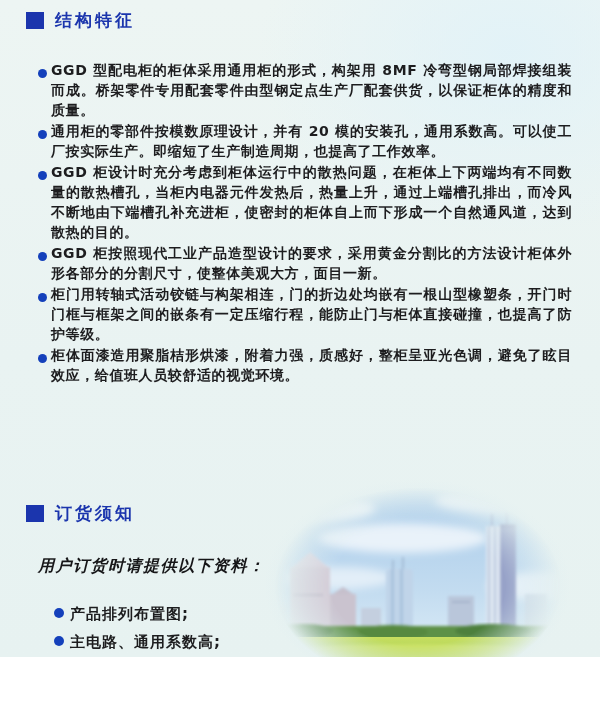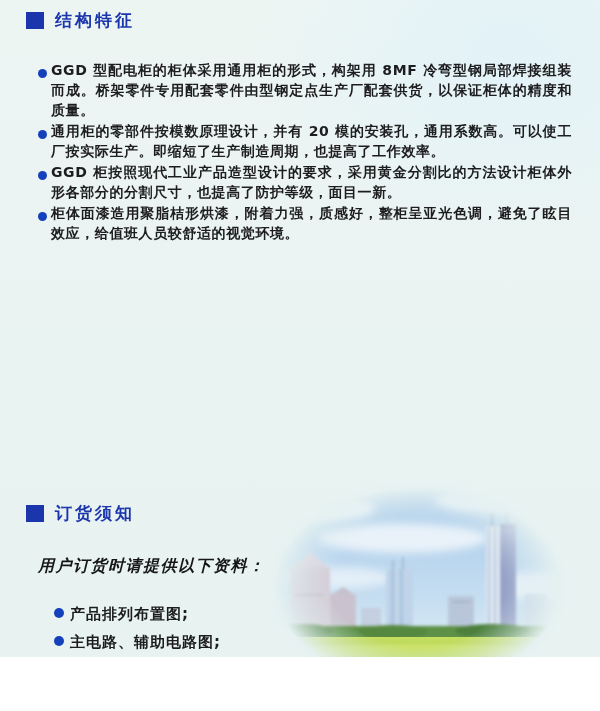--- a/index.html
+++ b/index.html
@@ -71,21 +71,29 @@
     <li>
       <span class="dot"></span>
       <span>GGD 型配电柜的柜体采用通用柜的形式，构架用 8MF 冷弯型钢局部焊接组装而成。桥架零件专用配套零件由型钢定点生产厂配套供货，以保证柜体的精度和质量。</span>
     </li>
     <li>
       <span class="dot"></span>
       <span>通用柜的零部件按模数原理设计，并有 20 模的安装孔，通用系数高。可以使工厂按实际生产。即缩短了生产制造周期，也提高了工作效率。</span>
     </li>
     <li>
       <span class="dot"></span>
-      <span>GGD 柜按照现代工业产品造型设计的要求，采用黄金分割比的方法设计柜体外形各部分的分割尺寸，也提高了防护等级，面目一新。</span>
+      <span>GGD 柜设计时充分考虑到柜体运行中的散热问题，在柜体上下两端均有不同数量的散热槽孔，当柜内电器元件发热后，热量上升，通过上端槽孔排出，而冷风不断地由下端槽孔补充进柜，使密封的柜体自上而下形成一个自然通风道，达到散热的目的。</span>
+    </li>
+    <li>
+      <span class="dot"></span>
+      <span>GGD 柜按照现代工业产品造型设计的要求，采用黄金分割比的方法设计柜体外形各部分的分割尺寸，使整体美观大方，面目一新。</span>
+    </li>
+    <li>
+      <span class="dot"></span>
+      <span>柜门用转轴式活动铰链与构架相连，门的折边处均嵌有一根山型橡塑条，开门时门框与框架之间的嵌条有一定压缩行程，能防止门与柜体直接碰撞，也提高了防护等级。</span>
     </li>
     <li>
       <span class="dot"></span>
       <span>柜体面漆造用聚脂桔形烘漆，附着力强，质感好，整柜呈亚光色调，避免了眩目效应，给值班人员较舒适的视觉环境。</span>
     </li>
   </ul>
 
   <div class="city-halo"></div>
   <div class="city-photo">
     <svg viewBox="0 0 350 240" xmlns="http://www.w3.org/2000/svg">
@@ -172,21 +180,21 @@
   </div>
 
   <div class="order-intro">用户订货时请提供以下资料：</div>
   <ul class="order-list">
     <li>
       <span class="dot"></span>
       <span>产品排列布置图;</span>
     </li>
     <li>
       <span class="dot"></span>
-      <span>主电路、辅助电路图;</span>
+      <span>主电路、通用系数高;</span>
     </li>
     <li>
       <span class="dot"></span>
       <span>结构特征;</span>
     </li>
     <li>
       <span class="dot"></span>
       <span>面目一新。</span>
     </li>
   </ul>

